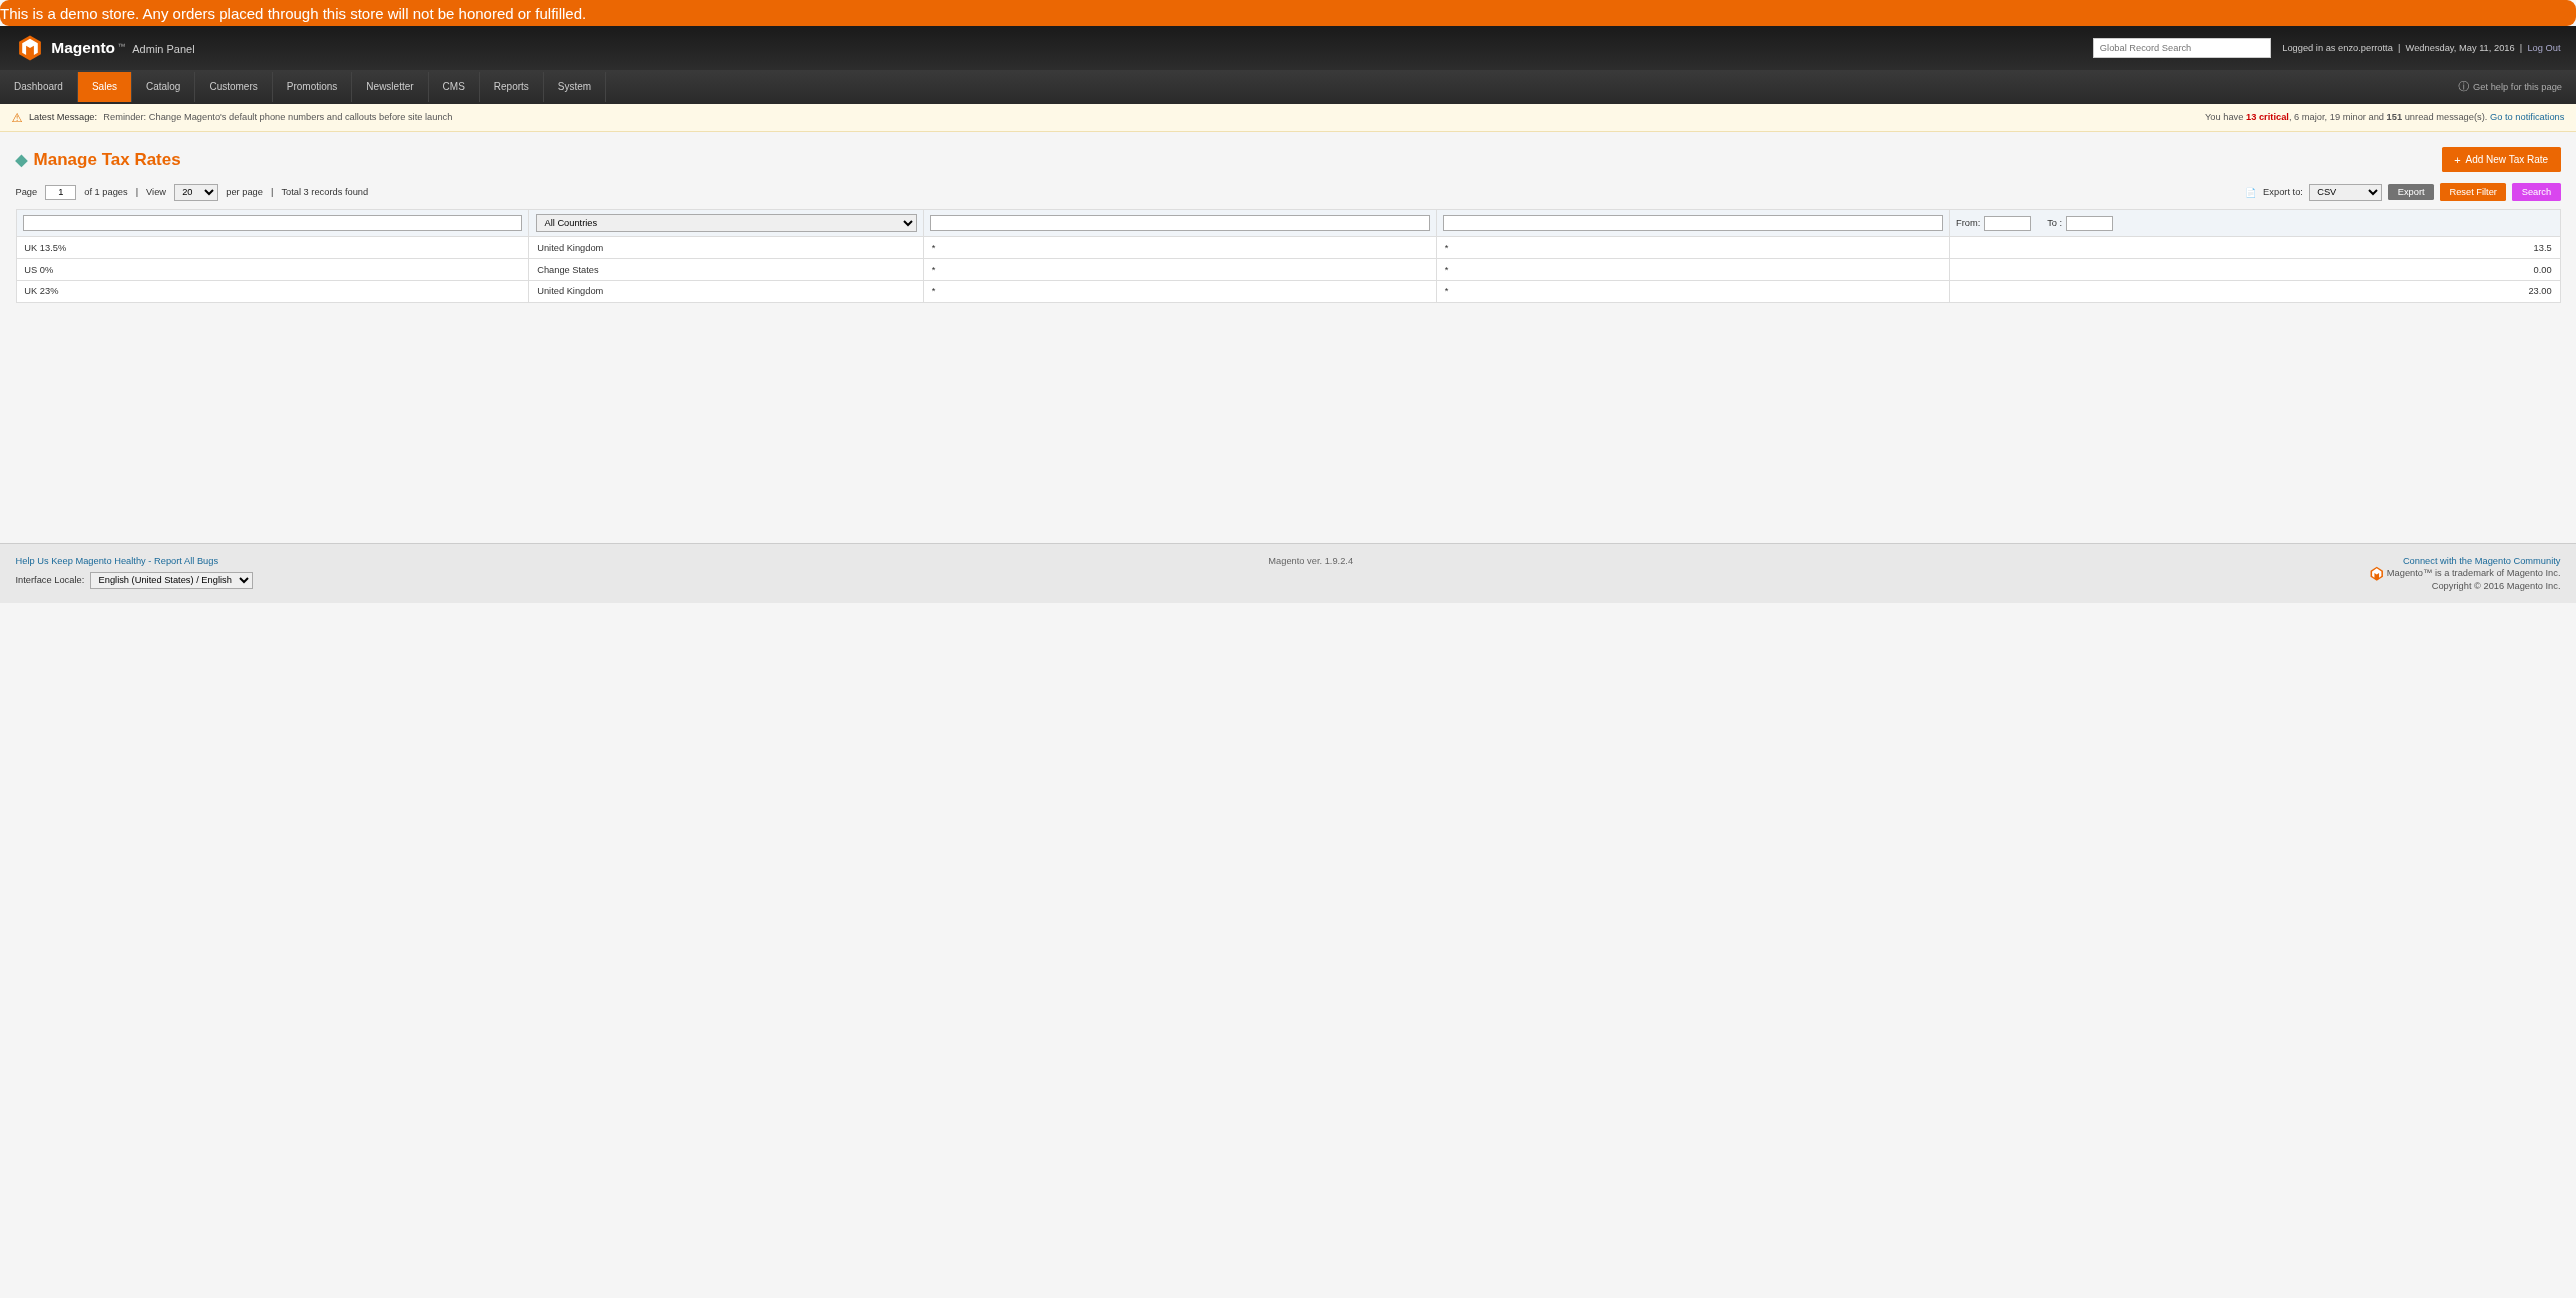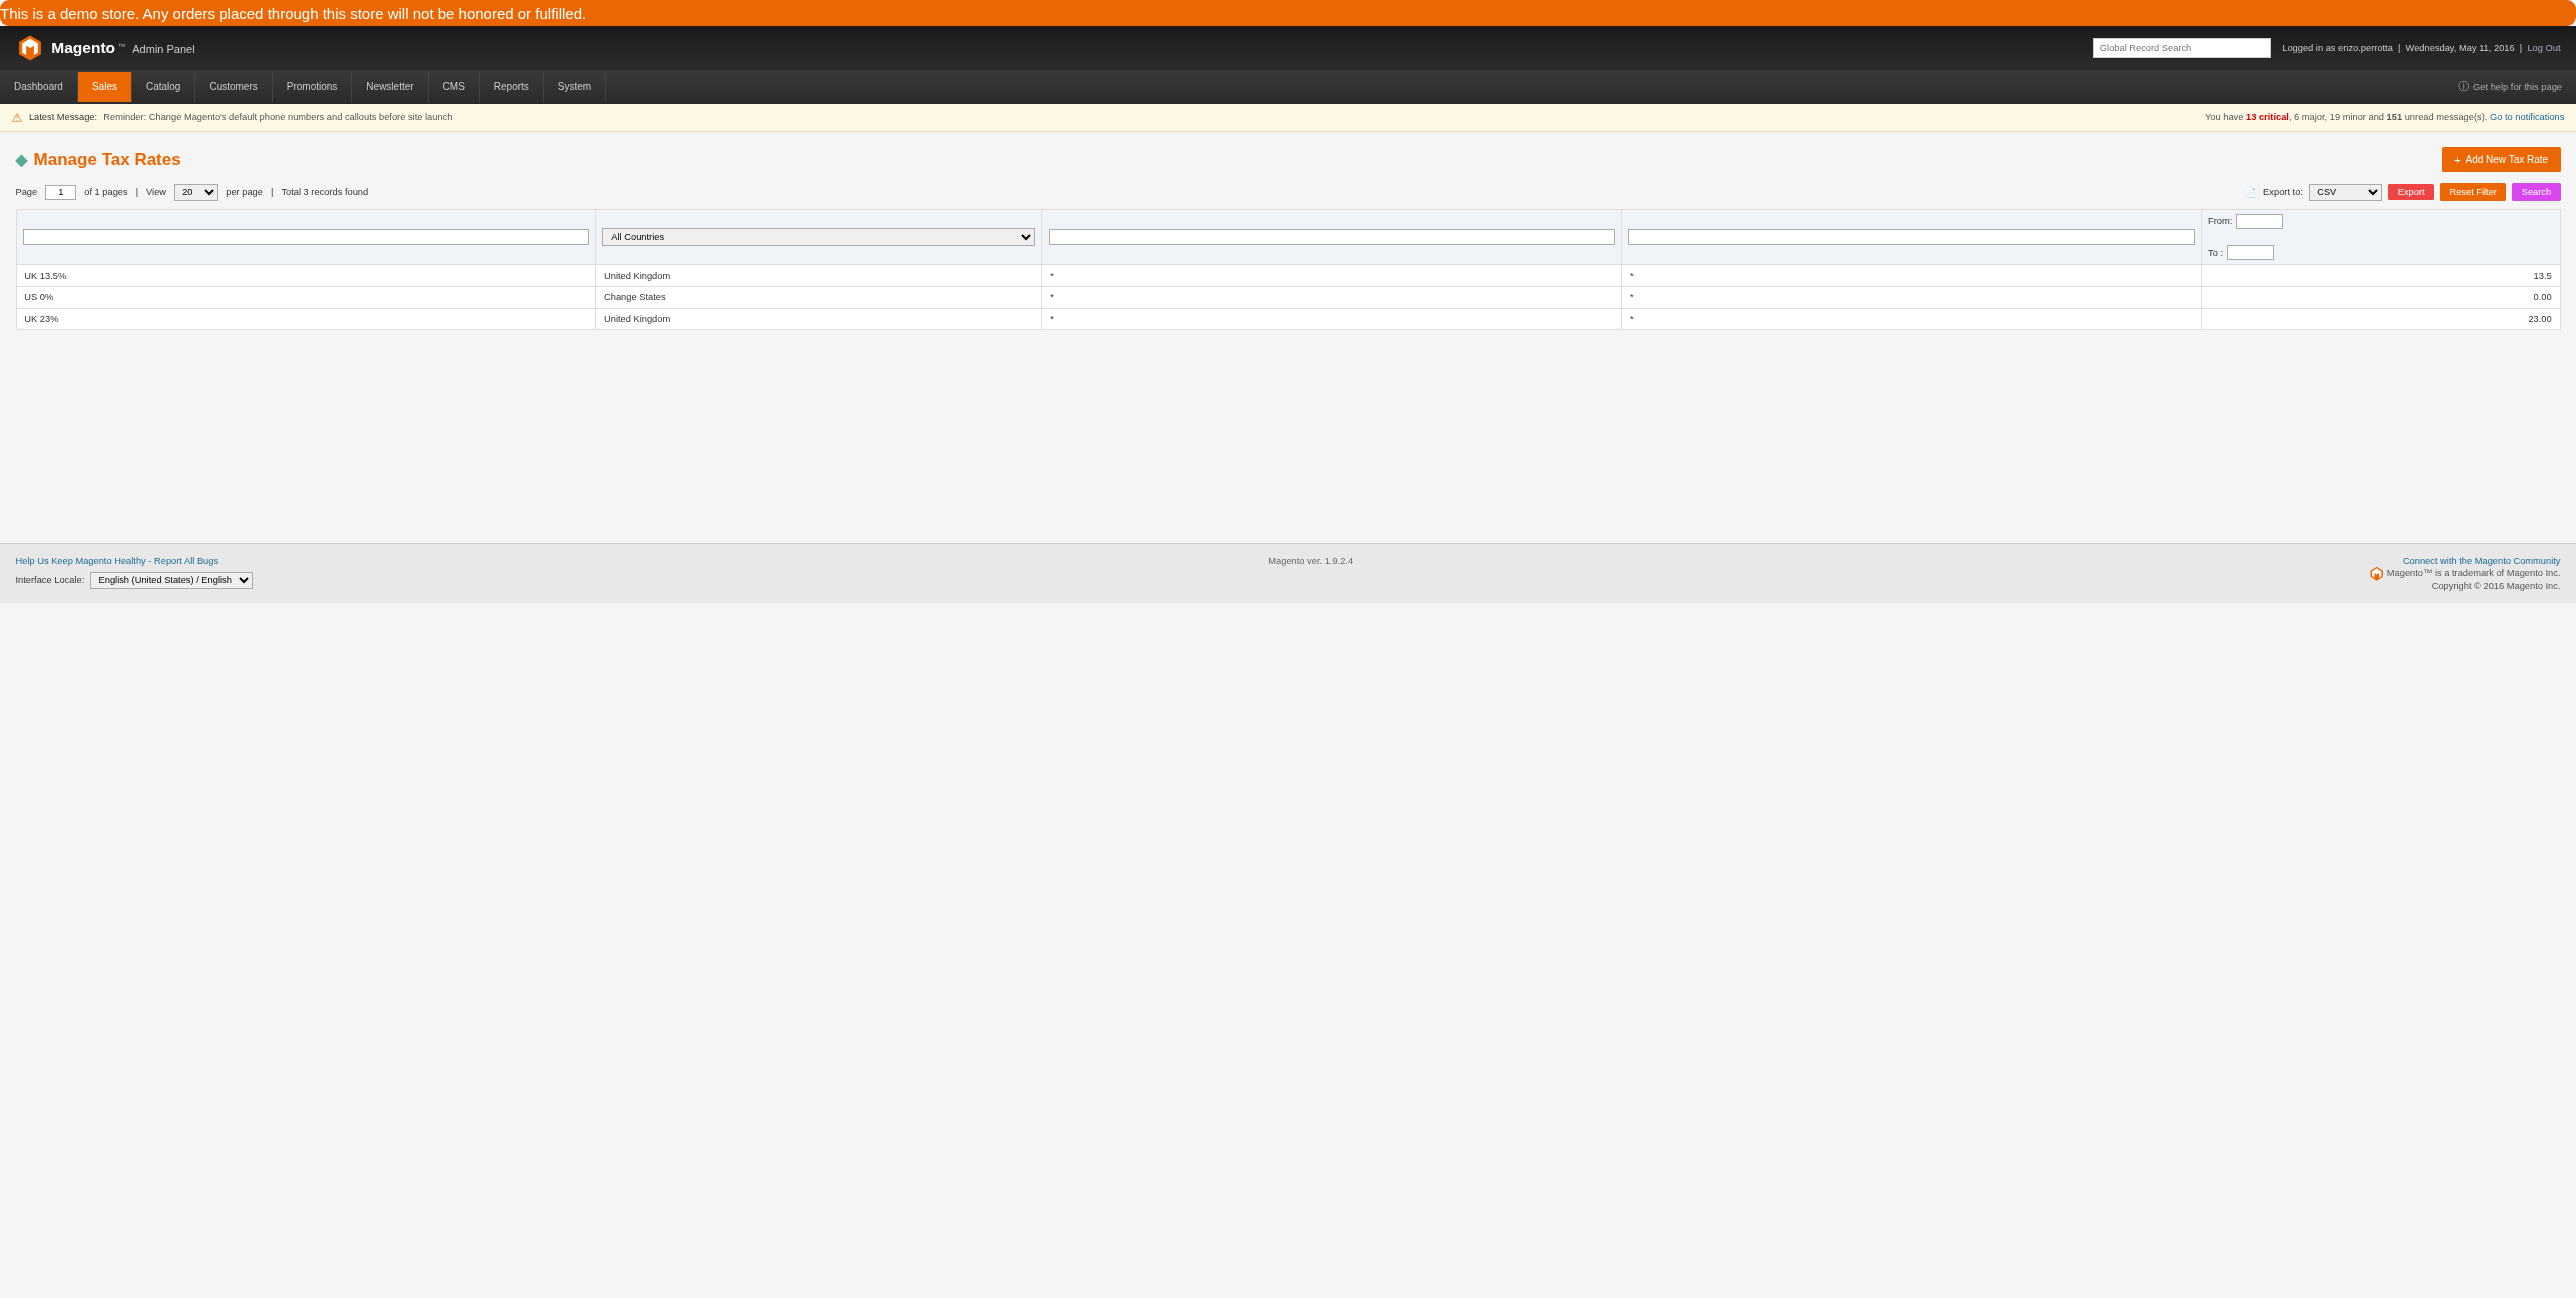--- a/index.html
+++ b/index.html
@@ -178,21 +178,21 @@
       align-items: center;
       gap: 6.2px;
     }
     #export-icon { color: #888; }
     #export-select {
       padding: 1.6px 3.1px;
       border: 0.8px solid #aaa;
       font-size: 9.3px;
     }
     #export-btn {
-      background: #ef4444;
+      background: #737373;
       color: #fff;
       border: none;
       padding: 3.1px 9.3px;
       cursor: pointer;
       font-size: 9.3px;
       border-radius: 1.6px;
     }
     #reset-filter-btn {
       background: #eb6703;
       color: #fff;
@@ -251,21 +251,21 @@
       width: 100%;
       padding: 2.3px 3.9px;
       border: 0.8px solid #aaa;
       font-size: 9.3px;
     }
     .rate-cell { text-align: right; }
 
     
     .rate-filter {
       display: flex;
-      flex-direction: column;
+      flex-direction: row;
       gap: 16px;
     }
     .rate-filter-row-item {
       display: flex;
       align-items: center;
       gap: 3.9px;
       font-size: 9.3px;
     }
     .rate-filter-input {
       width: 47px;

